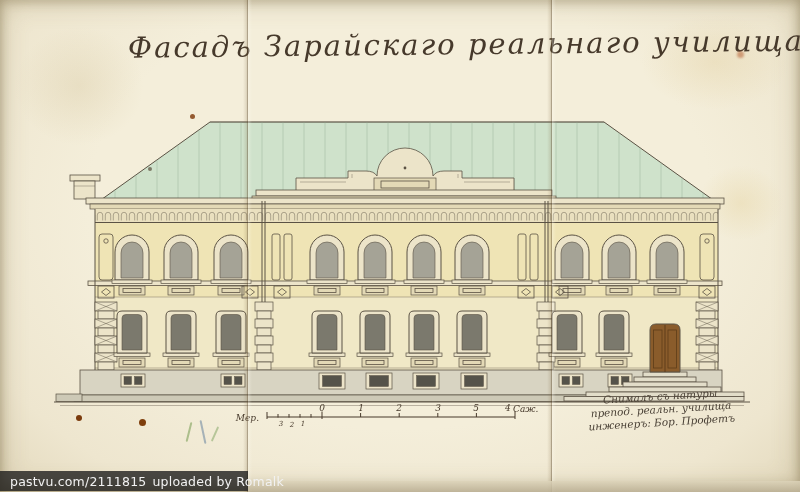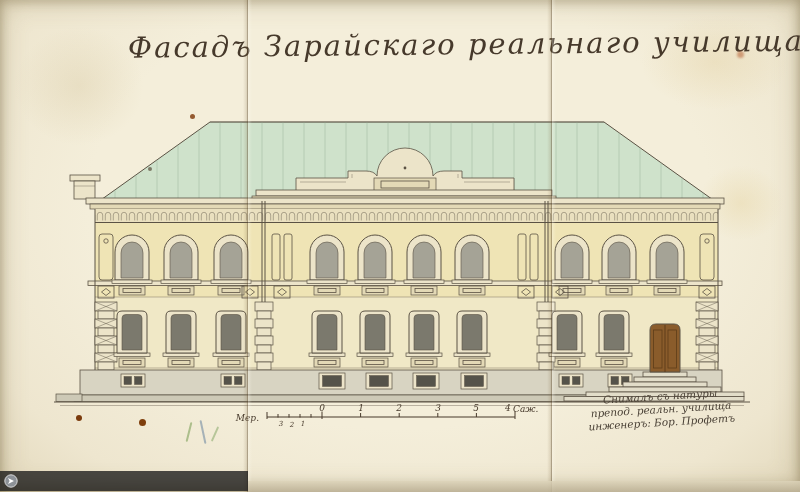--- a/index.html
+++ b/index.html
@@ -314,14 +314,16 @@
     <div>инженеръ: Бор. Профетъ</div>
   </div>
 
   <div class="bottom-edge"></div>
 
   <div class="watermark">
     <svg width="14" height="14" viewBox="0 0 14 14">
       <circle cx="7" cy="7" r="6.2" fill="#8d9298" stroke="#d8d8d8" stroke-width="1"></circle>
       <path d="M4,10 L10,7 L4,4 L5.6,7 Z" fill="#ffffff"></path>
     </svg>
+    <span class="txt">pastvu.com/2111815</span>
+    <span class="txt">uploaded by Romalk</span>
   </div>
 </div>
 
 </body></html>

